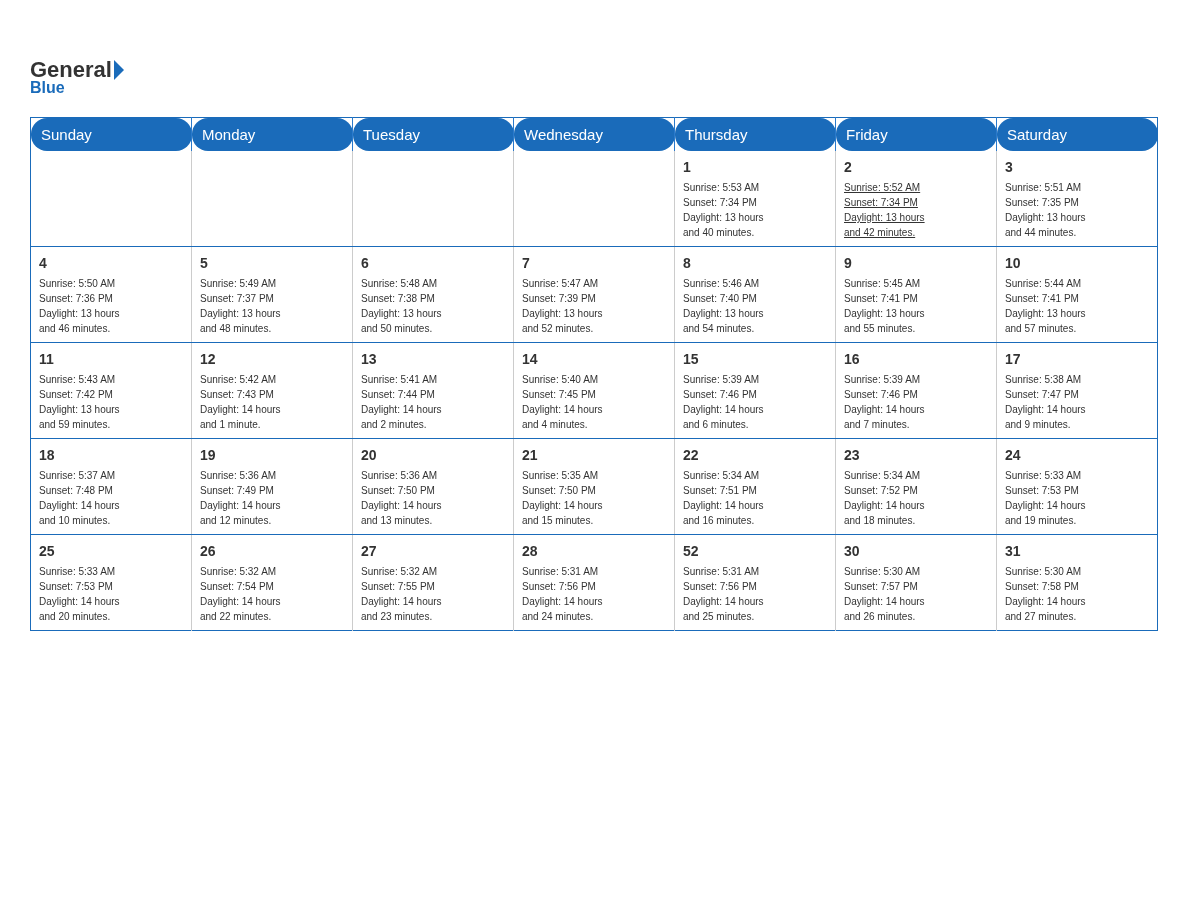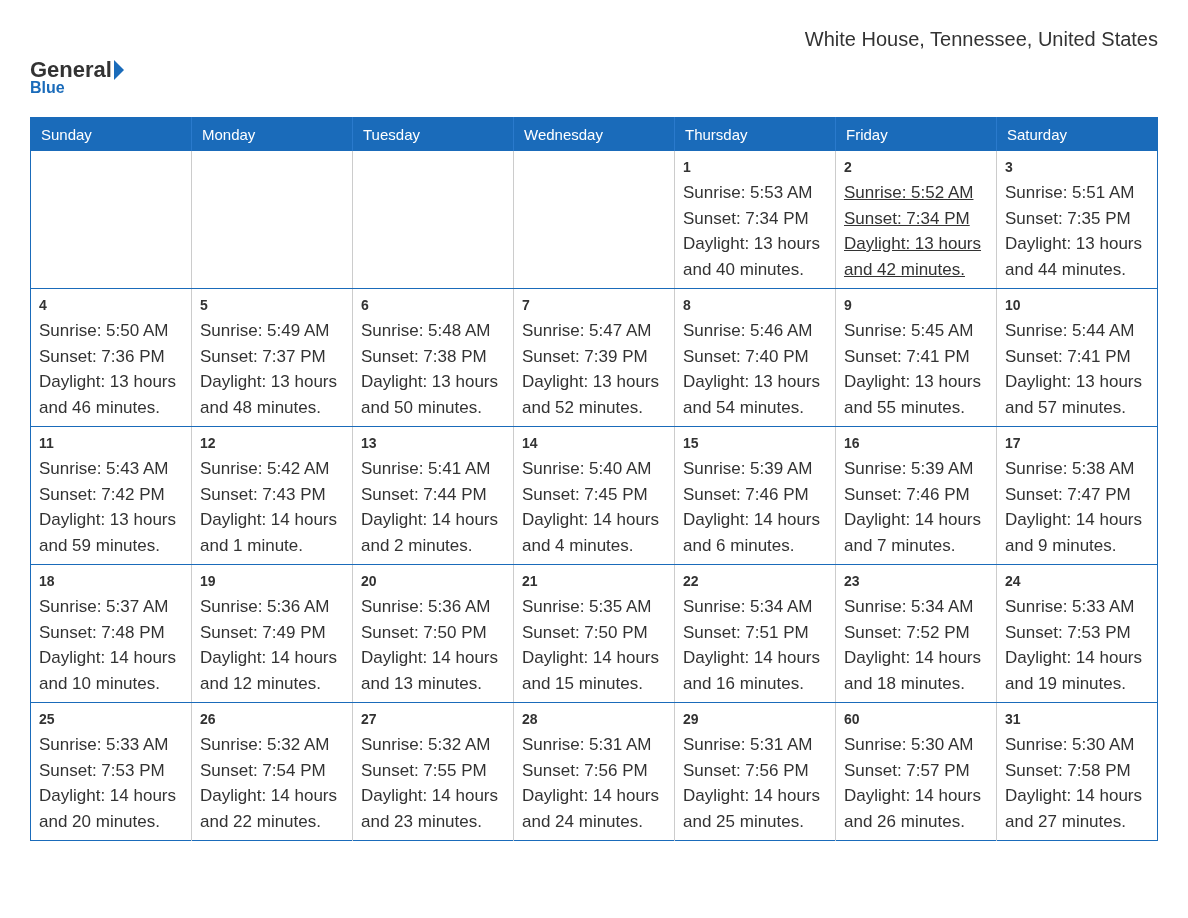--- a/index.html
+++ b/index.html
@@ -63,20 +63,21 @@
       border: 1px solid #1a6bba;
     }
     .calendar thead tr th {
       background-color: #1a6bba;
       color: #fff;
       padding: 8px 10px;
       text-align: left;
       font-size: 15px;
       font-weight: normal;
       border-right: 1px solid #2a7acc;
+      border-radius: 16px;
     }
     .calendar thead tr th:last-child {
       border-right: none;
     }
     .calendar tbody tr td {
       vertical-align: top;
       padding: 6px 8px;
       border-right: 1px solid #ccc;
       border-bottom: 1px solid #1a6bba;
       width: 14.28%;
@@ -92,41 +93,40 @@
       border-bottom: none;
     }
     .day-number {
       font-size: 14px;
       font-weight: bold;
       color: #333;
       display: block;
       margin-bottom: 2px;
     }
     .day-info {
-      font-size: 17px;
+      font-size: 10px;
       color: #333;
       line-height: 1.5;
     }
     .empty-cell {
       background: #fff;
     }
   </style>
 </head>
 <body>
 
 <div class="header">
   <div class="logo">
     <div class="logo-text">
       <span>General</span>
       <span class="logo-triangle"></span>
     </div>
     <div class="logo-subtitle">Blue</div>
   </div>
   <div class="title-section">
-    <div class="location-title">White House, Tennessee, United States</div>
   </div>
 </div>
 
 <table class="calendar">
   <thead>
     <tr>
     <th>Sunday</th>
         <th>Monday</th>
         <th>Tuesday</th>
         <th>Wednesday</th>
@@ -339,28 +339,28 @@
 and 23 minutes.</div>
         </td>
         <td>
           <span class="day-number">28</span>
           <div class="day-info" style="white-space: pre-line;">Sunrise: 5:31 AM
 Sunset: 7:56 PM
 Daylight: 14 hours
 and 24 minutes.</div>
         </td>
         <td>
-          <span class="day-number">29</span>
+          <span class="day-number">52</span>
           <div class="day-info" style="white-space: pre-line;">Sunrise: 5:31 AM
 Sunset: 7:56 PM
 Daylight: 14 hours
 and 25 minutes.</div>
         </td>
         <td>
-          <span class="day-number">60</span>
+          <span class="day-number">30</span>
           <div class="day-info" style="white-space: pre-line;">Sunrise: 5:30 AM
 Sunset: 7:57 PM
 Daylight: 14 hours
 and 26 minutes.</div>
         </td>
         <td>
           <span class="day-number">31</span>
           <div class="day-info" style="white-space: pre-line;">Sunrise: 5:30 AM
 Sunset: 7:58 PM
 Daylight: 14 hours

